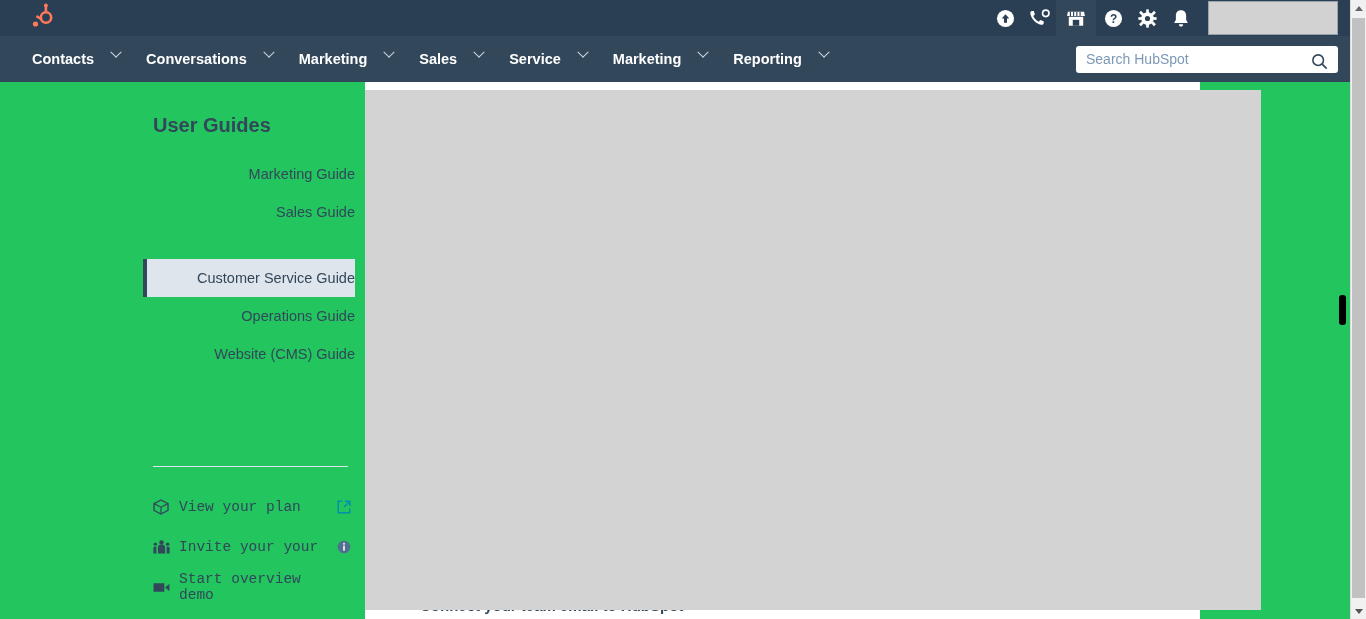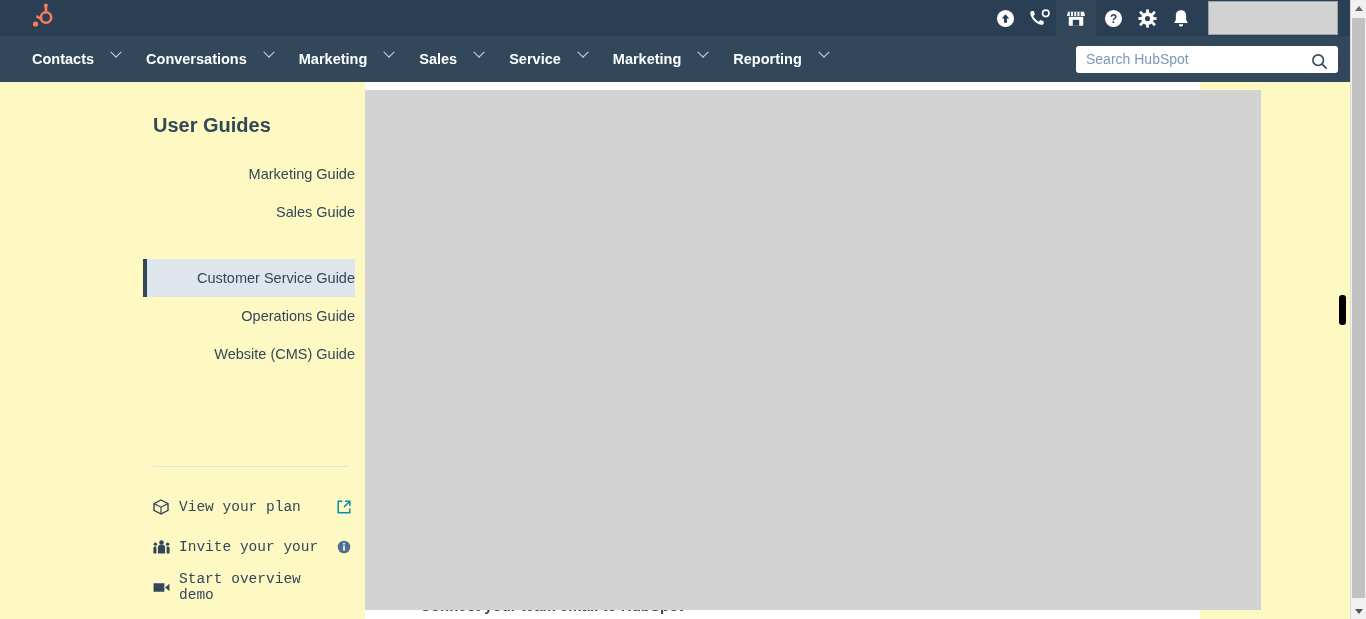--- a/index.html
+++ b/index.html
@@ -79,21 +79,21 @@
     color: #33475b;
     width: 220px; background: transparent;
   }
   .search-box input::placeholder { color: #7c98b6; }
   .search-icon { position: absolute; right: 10px; top: 7px; color: #33475b; }
 
   
   .body-area {
     position: absolute; top: 82px; left: 0;
     width: 1350px; height: 537px;
-    background: #fef9c3;
+    background: #22c55e;
   }
 
   
   .sidebar {
     position: absolute; top: 0; left: 143px;
     width: 212px; height: 537px;
   }
   .sidebar-title {
     font-size: 20px; font-weight: bold;
     color: #33475b;

